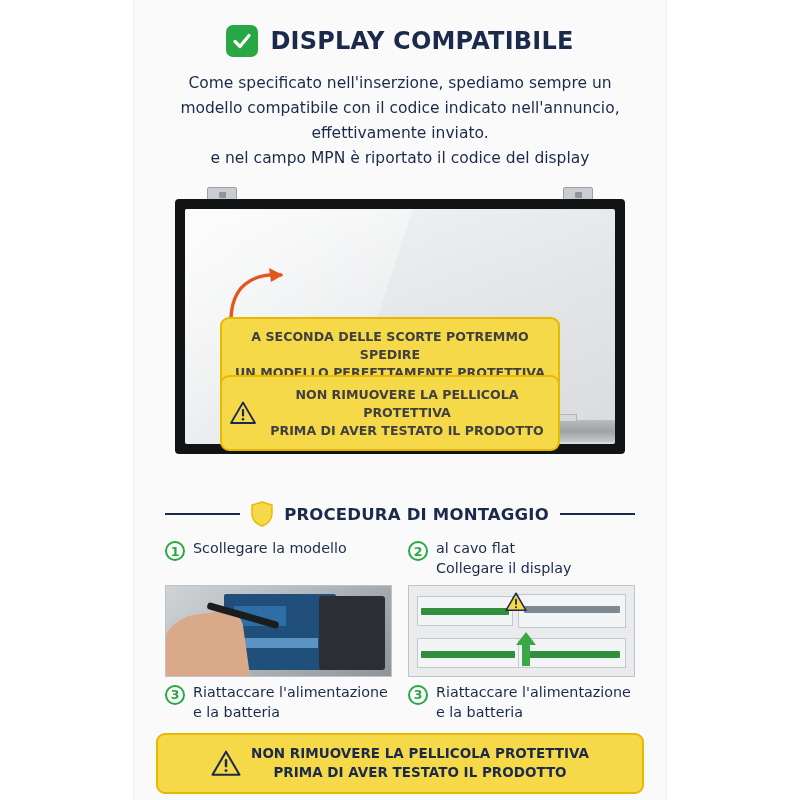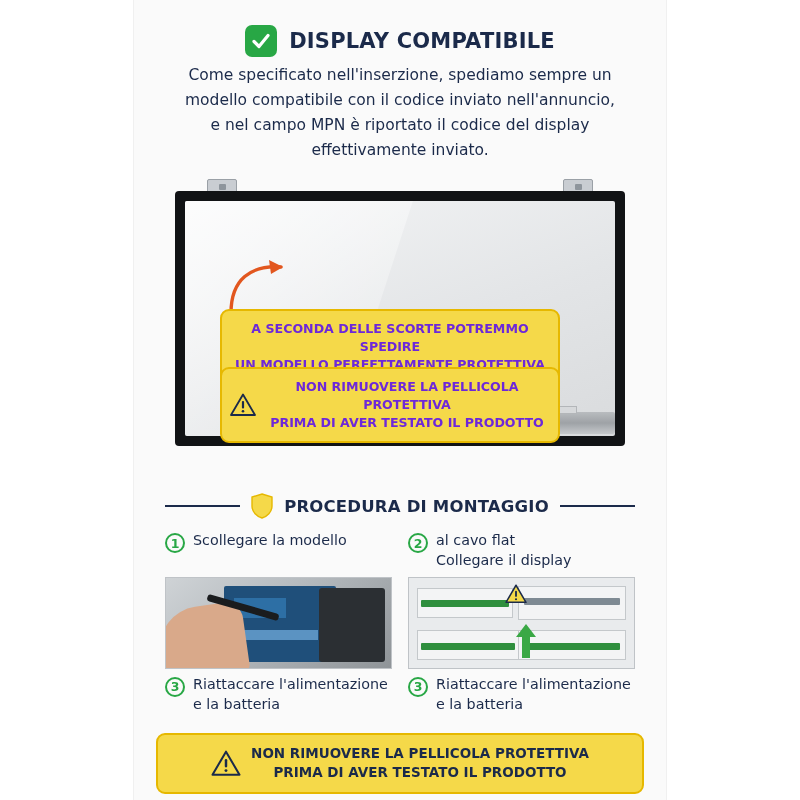--- a/index.html
+++ b/index.html
@@ -55,29 +55,29 @@
     height: 32px;
     border-radius: 7px;
     background: #28a745;
     display: flex;
     align-items: center;
     justify-content: center;
     flex: none;
   }
   .check-badge svg { display: block; }
   .header-title {
-    font-size: 21px;
+    font-size: 24px;
     font-weight: bold;
     color: #1b2a4a;
     letter-spacing: 0.2px;
   }
 
   
   .intro {
-    margin: 6px auto 0 auto;
+    margin: 14px auto 0 auto;
     width: 470px;
     text-align: center;
     font-size: 15.5px;
     line-height: 1.62;
     color: #1b2a4a;
   }
 
   
   .screen-wrap {
     position: relative;
@@ -168,21 +168,21 @@
 
   .callout {
     position: absolute;
     left: 55px;
     width: 340px;
     background: #f5d949;
     border: 2px solid #e6b800;
     border-radius: 9px;
     box-sizing: border-box;
     text-align: center;
-    color: #6d28d9;
+    color: #404040;
     font-weight: bold;
     font-size: 12.6px;
     line-height: 1.42;
     padding: 9px 8px;
   }
   .callout-1 { top: 130px; }
   .callout-2 {
     top: 188px;
     display: flex;
     align-items: center;
@@ -384,23 +384,23 @@
       <div class="check-badge">
         <svg width="22" height="22" viewBox="0 0 22 22" aria-hidden="true">
           <path d="M4 11.5 L9 16.5 L18 5.5" fill="none" stroke="#ffffff" stroke-width="3.2" stroke-linecap="round" stroke-linejoin="round"></path>
         </svg>
       </div>
       <div class="header-title">DISPLAY COMPATIBILE</div>
     </div>
 
     <div class="intro">
       <div>Come specificato nell'inserzione, spediamo sempre un</div>
-      <div>modello compatibile con il codice inviato nell'annuncio,</div>
+      <div>modello compatibile con il codice indicato nell'annuncio,</div>
+      <div>effettivamente inviato.</div>
       <div>e nel campo MPN è riportato il codice del display</div>
-      <div>effettivamente inviato.</div>
     </div>
 
     <div class="screen-wrap">
       <div class="bracket left"></div>
       <div class="bracket right"></div>
 
       <div class="screen">
         <div class="screen-inner">
           <div class="screen-gloss"></div>
           <div class="screen-bottom"></div>

